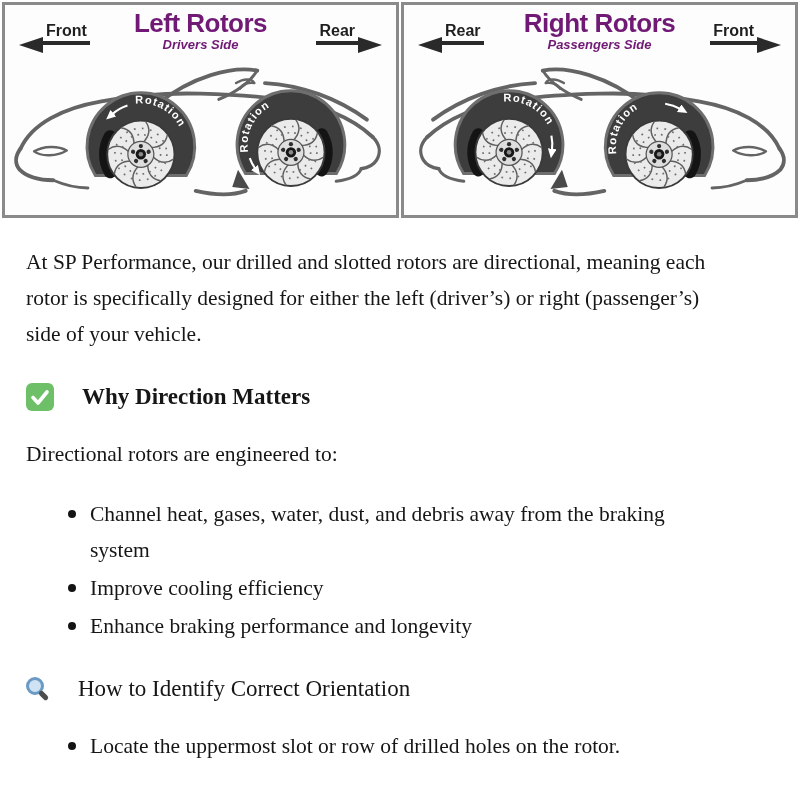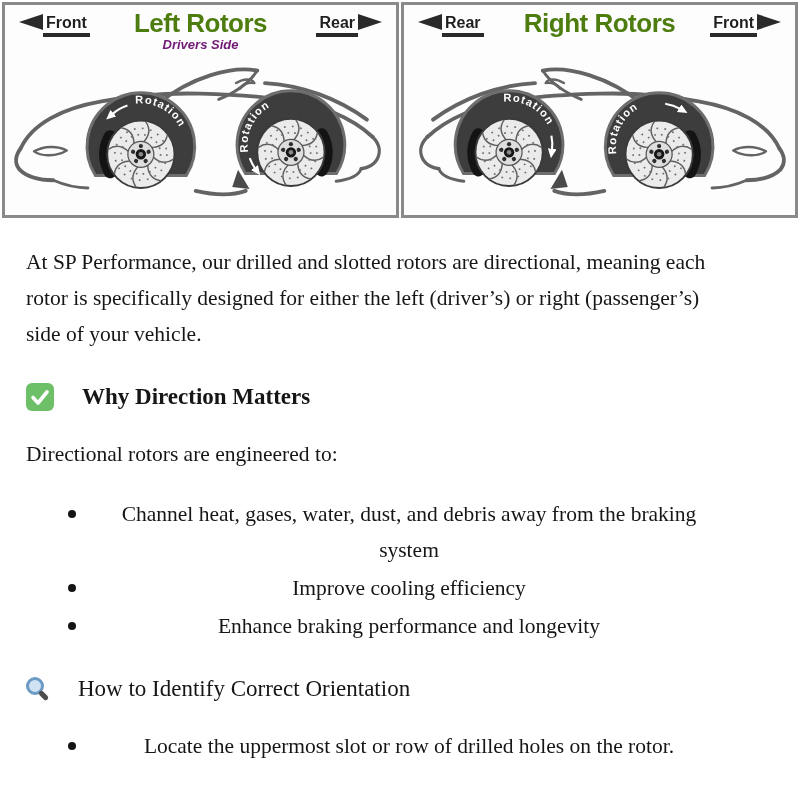--- a/index.html
+++ b/index.html
@@ -3,44 +3,44 @@
 <meta charset="utf-8">
 <style>
   html,body{margin:0;padding:0;background:#ffffff;}
   body{width:800px;font-family:"Liberation Serif",serif;color:#161616;}
 
   
   .panels{display:flex;margin:2px 2px 0 2px;}
   .panel{flex:1;border:3px solid #8a8a8a;background:#fdfdfd;height:210px;overflow:hidden;}
   .panel+.panel{margin-left:2px;}
   .panel-hd{position:relative;height:50px;padding-top:5px;text-align:center;}
-  .panel-title{font-family:"Liberation Sans",sans-serif;font-weight:bold;font-size:26px;letter-spacing:-0.5px;color:#4d7c0f;line-height:26px;}
+  .panel-title{font-family:"Liberation Sans",sans-serif;font-weight:bold;font-size:26px;letter-spacing:-0.5px;color:#701a75;line-height:26px;}
   .panel-sub{font-family:"Liberation Sans",sans-serif;font-style:italic;font-weight:bold;font-size:13px;color:#701a75;margin-top:1px;}
-  .dir{position:absolute;top:9px;display:flex;align-items:flex-start;}
+  .dir{position:absolute;top:17px;display:flex;align-items:flex-end;}
   .dir.left{left:14px;}
   .dir.right{right:14px;}
   .dir .lbl{font-family:"Liberation Sans",sans-serif;font-weight:bold;font-size:16px;color:#1f1f1f;border-bottom:4px solid #2a2a2a;padding:0 3px 1px 3px;}
   .tri{width:0;height:0;border-top:8px solid transparent;border-bottom:8px solid transparent;margin-bottom:-8px;}
   .tri.l{border-right:24px solid #2a2a2a;}
   .tri.r{border-left:24px solid #2a2a2a;}
   .car-svg{display:block;width:100%;height:152px;}
 
   .body-stroke{stroke:#646464;fill:none;stroke-linecap:round;stroke-linejoin:round;}
   .rot text{fill:#ffffff;font-family:"Liberation Sans",sans-serif;font-weight:bold;font-size:11.5px;letter-spacing:1.2px;}
   .shaft{stroke:#ffffff;stroke-width:2.2;fill:none;}
 
   
   .content{padding:12px 30px 24px 26px;max-width:702px;}
   p.intro{font-size:21.5px;line-height:36px;margin:14px 0 24px 0;}
   .sec-hd{font-size:23px;margin:30px 0 24px 0;display:flex;align-items:center;gap:28px;line-height:30px;}
   .sec-hd.bold{font-weight:bold;}
   .sec-hd.normal{font-weight:normal;}
   p.lead{font-size:21.5px;line-height:36px;margin:0 0 24px 0;}
   ul.blist{list-style:none;margin:0 0 26px 0;padding:0 0 0 42px;}
-  ul.blist li{font-size:21.5px;line-height:36px;position:relative;padding-left:22px;margin:0 0 2px 0;text-align:center;}
+  ul.blist li{font-size:21.5px;line-height:36px;position:relative;padding-left:22px;margin:0 0 2px 0;}
   ul.blist li::before{content:"";position:absolute;left:0;top:14px;width:8px;height:8px;border-radius:50%;background:#141414;}
 
   
   .check{width:28px;height:28px;border-radius:6px;background:#6dbf68;display:inline-flex;align-items:center;justify-content:center;flex:none;}
   
   .mag{width:24px;height:26px;position:relative;display:inline-block;flex:none;}
   .mag .lens{position:absolute;left:0;top:1px;width:12px;height:12px;border:3.5px solid #6b9ac4;border-radius:50%;background:#cfe3f5;}
   .mag .handle{position:absolute;width:11px;height:5px;background:#4d4d4d;border-radius:2.5px;transform:rotate(45deg);left:12px;top:17px;}
 </style>
 </head>
@@ -138,20 +138,21 @@
     </svg>
   </section>
 
   <section class="panel">
     <div class="panel-hd">
       <div class="dir left">
         <span class="tri l"></span>
         <span class="lbl">Rear</span>
       </div>
       <div class="panel-title">Right Rotors</div>
+      <div class="panel-sub">Passengers Side</div>
       <div class="dir right">
         <span class="lbl">Front</span>
         <span class="tri r"></span>
       </div>
     </div>
 
     <svg class="car-svg" viewBox="0 0 390 158" preserveAspectRatio="xMidYMid meet">
       <defs>
         <marker id="arw2" orient="auto" markerUnits="userSpaceOnUse" markerWidth="12" markerHeight="11" refX="2" refY="4.5">
           <path d="M0 0 L10 4.5 L0 9 Z" fill="#ffffff"></path>

